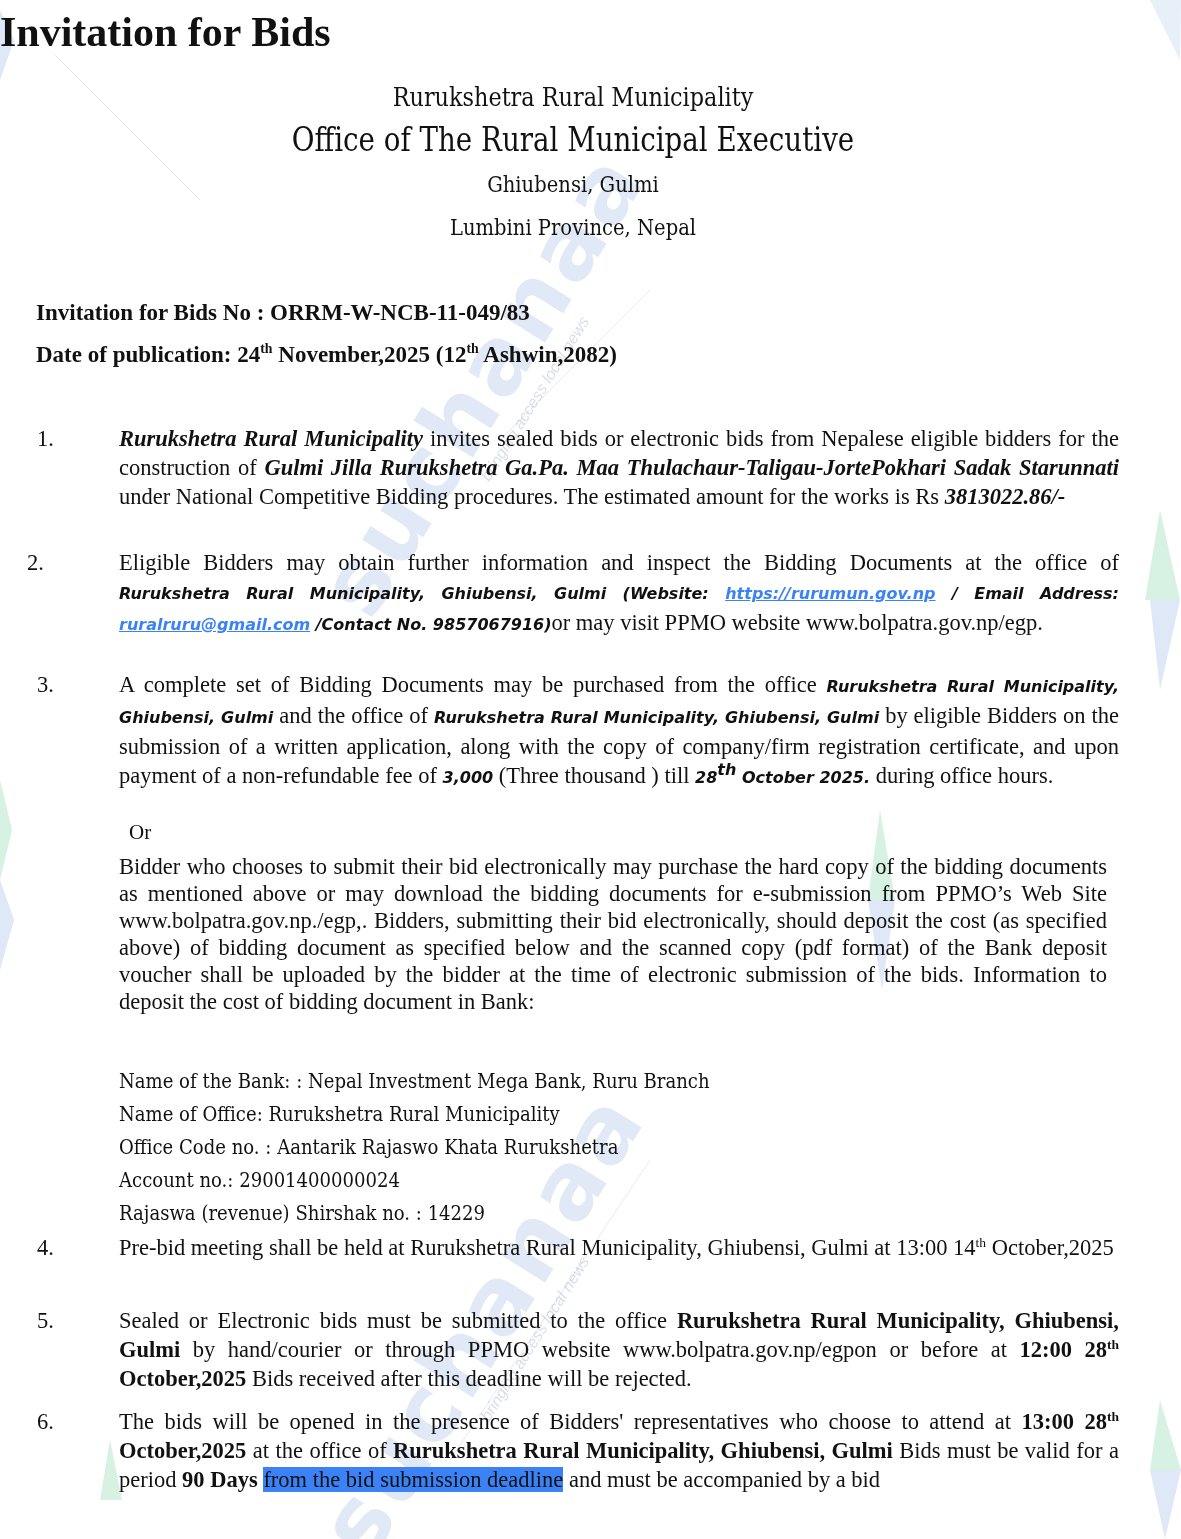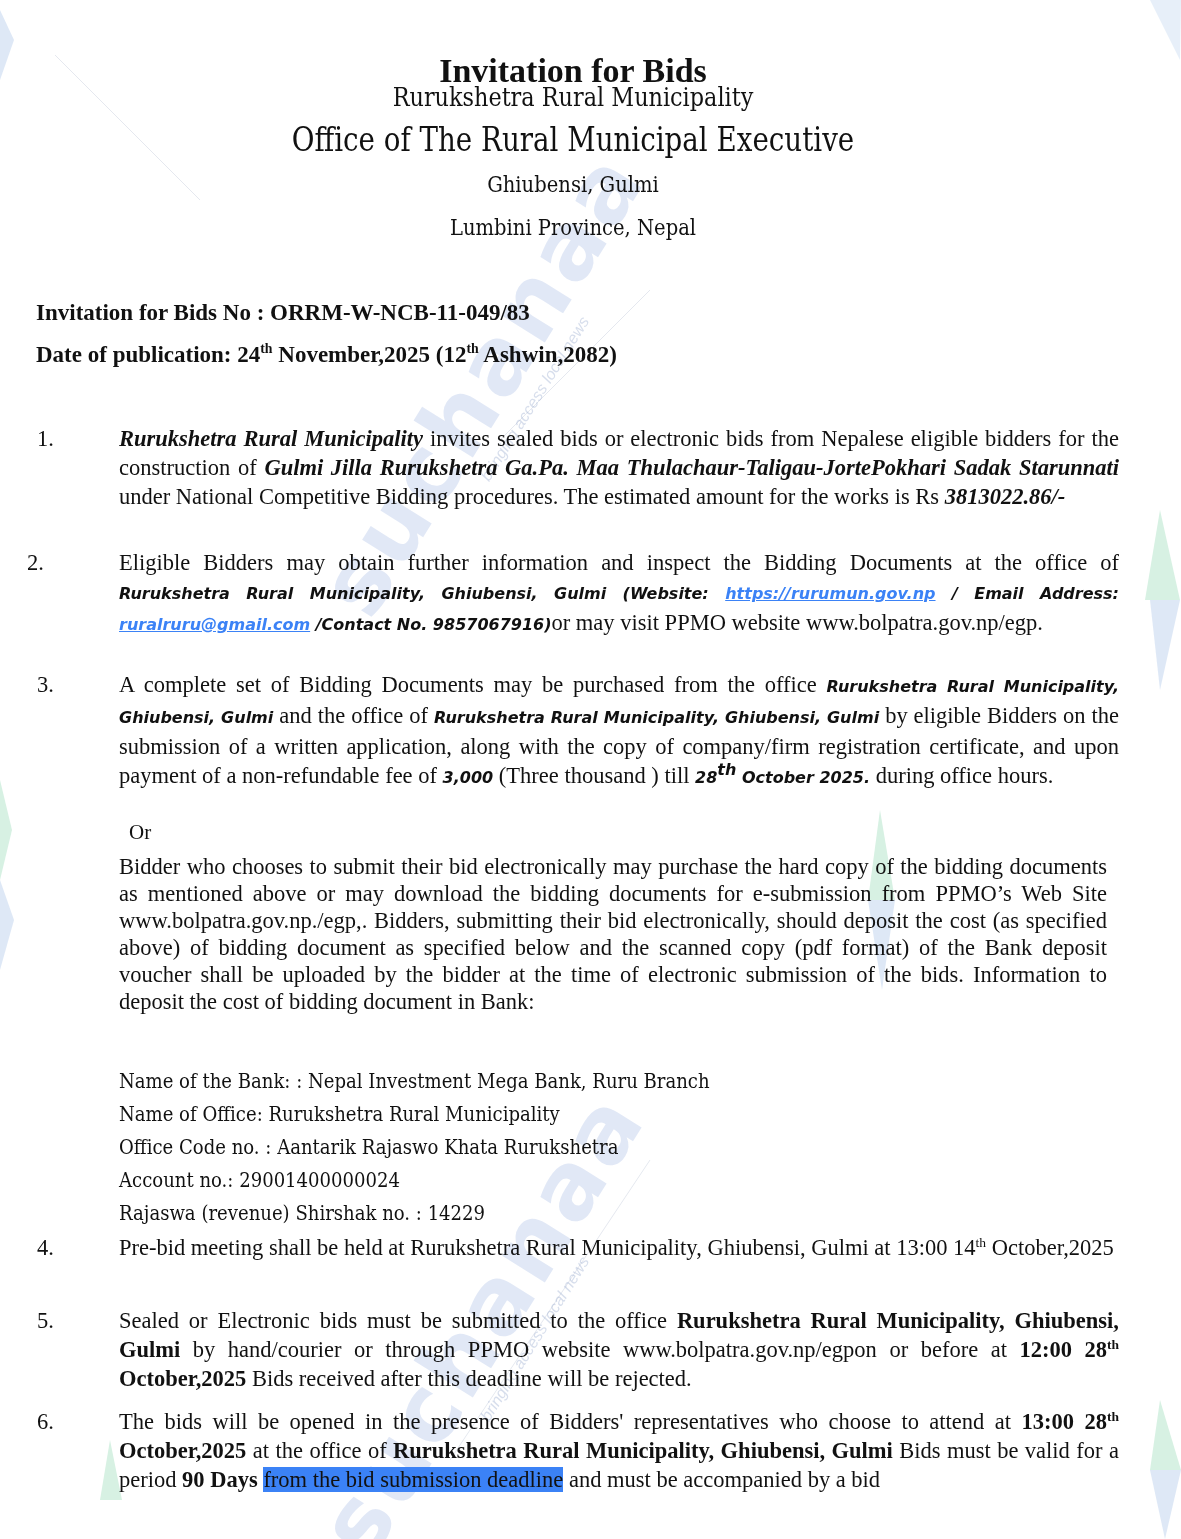--- a/index.html
+++ b/index.html
@@ -13,22 +13,22 @@
     color: rgba(120,150,215,0.22); font-size: 92px; transform: rotate(-58deg);
     pointer-events: none; z-index: 0; letter-spacing: 4px;
   }
   .wm-sub {
     position: absolute; font-family: "Liberation Sans", sans-serif; font-style: italic;
     color: rgba(140,160,200,0.35); font-size: 16px; transform: rotate(-58deg);
     pointer-events: none; z-index: 0;
   }
   .content { position: relative; z-index: 1; }
   .title {
-    position: absolute; top: 8px; left: 0; width: 1146px; text-align: center;
-    font-weight: bold; font-size: 34px; margin-top: 44px;
+    position: absolute; top: 8px; left: 0; width: 1146px; 
+    font-weight: bold; font-size: 42px;
   }
   .hdr { position: absolute; left: 0; width: 1146px; text-align: center; font-family: "DejaVu Serif", serif; }
   .hdr1 { top: 82px; font-size: 26px; transform: scaleX(0.86); }
   .hdr2 { top: 120px; font-size: 33px; transform: scaleX(0.84); }
   .hdr3 { top: 171px; font-size: 23px; transform: scaleX(0.85); }
   .hdr4 { top: 214px; font-size: 23px; transform: scaleX(0.85); }
   .meta { position: absolute; left: 36px; font-weight: bold; font-size: 23px; }
   .meta1 { top: 300px; }
   .meta2 { top: 342px; }
   sup { font-size: 0.6em; line-height: 0; }

